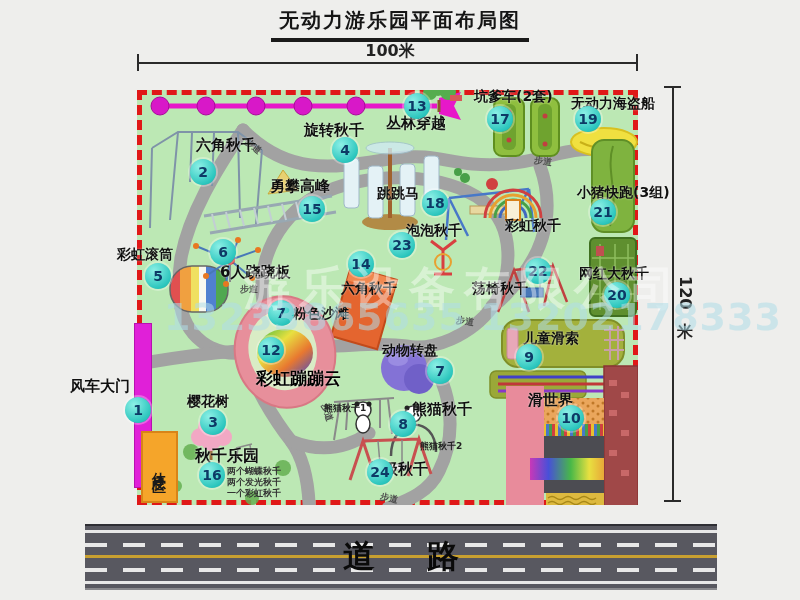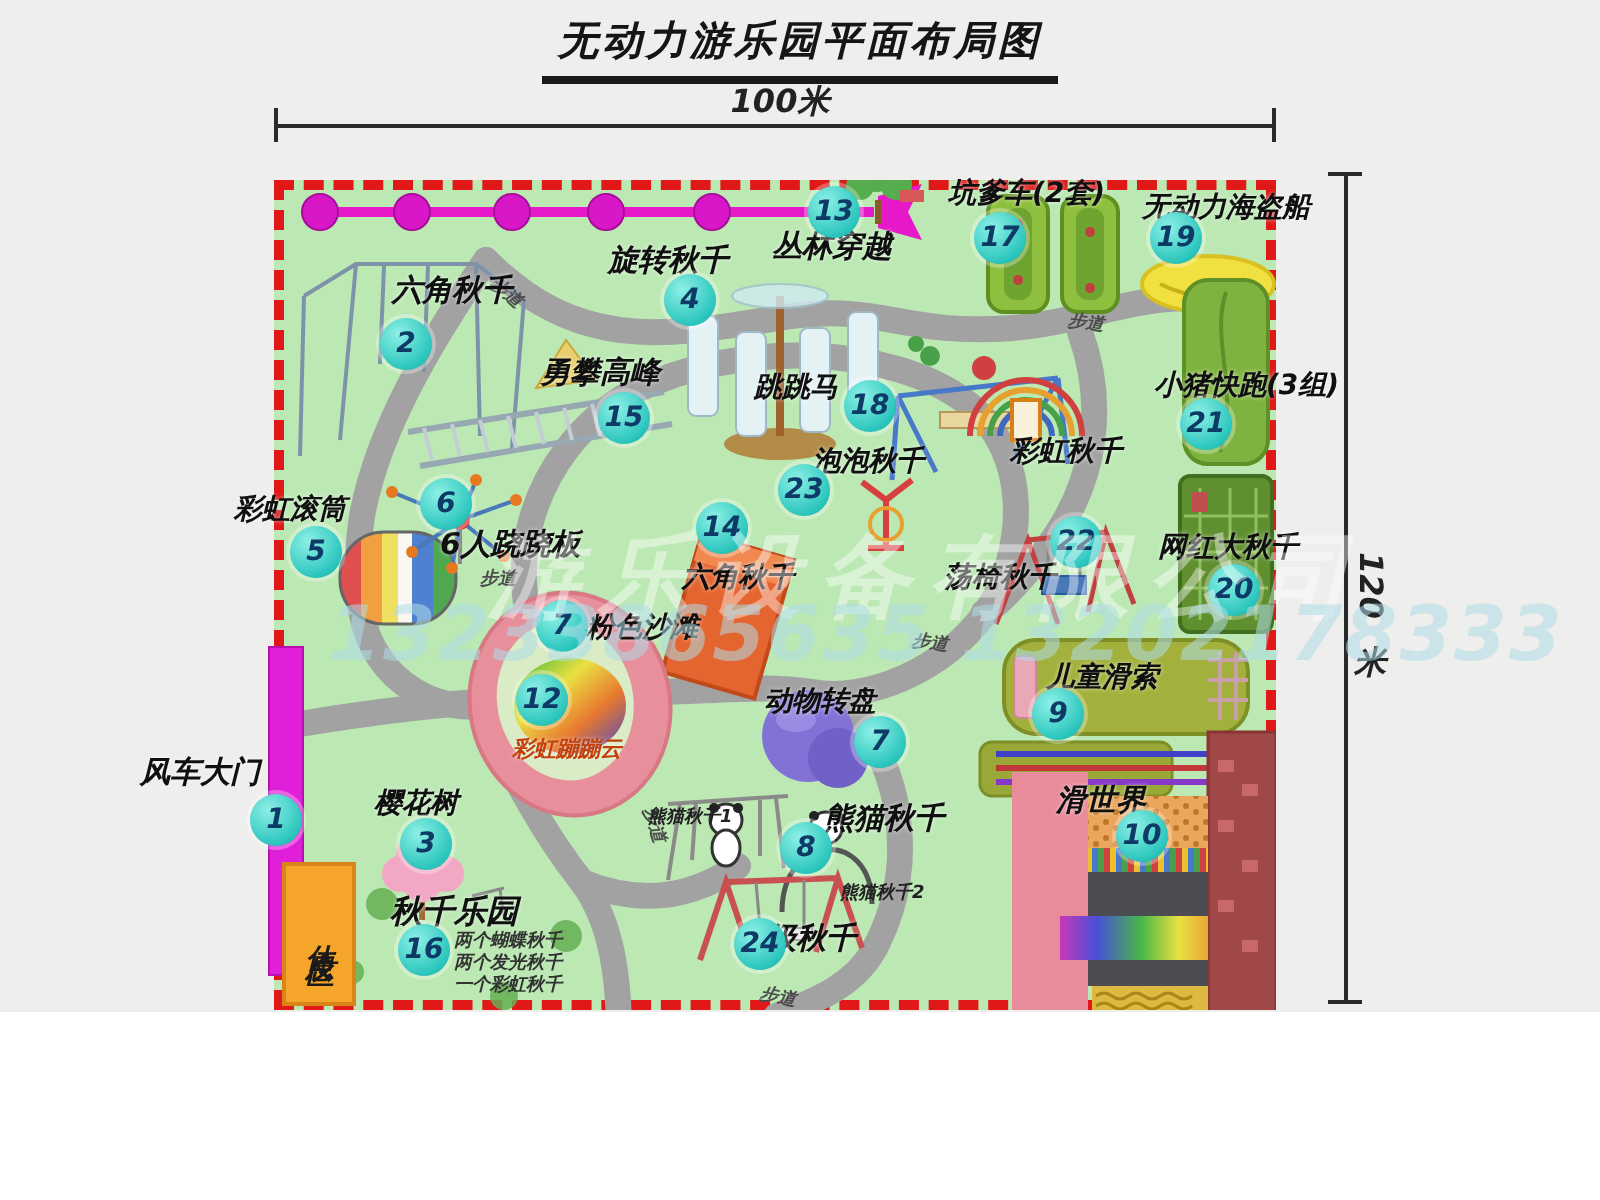--- a/index.html
+++ b/index.html
@@ -1,17 +1,17 @@
 <!DOCTYPE html>
 <html><head>
 <meta charset="utf-8">
 <style>
   html,body{margin:0;padding:0;}
   body{font-family:"DejaVu Sans","Liberation Sans",sans-serif;}
-  #stage{position:relative;width:800px;height:506px;background:#eeeeec;overflow:hidden;font-style:italic;}
+  #stage{position:relative;width:800px;height:600px;background:#eeeeec;overflow:hidden;}
   .abs{position:absolute;}
   #title{top:7px;left:50%;transform:translateX(-50%);font-size:20px;font-weight:bold;color:#151515;
          border-bottom:4px solid #1a1a1a;padding:0 8px 4px;white-space:nowrap;letter-spacing:2px;}
   .dim-label{font-size:16px;font-weight:bold;color:#222;}
   .dimline{background:#2a2a2a;}
   #park{left:137px;top:90px;width:501px;height:415px;background:#bce8b4;
         border:5px dashed #e01818;box-sizing:border-box;}
   #park-svg{left:137px;top:90px;}
   .badge{width:26px;height:26px;border-radius:50%;z-index:6;
          background:radial-gradient(circle at 35% 30%,#8df0e6,#2cc6be 70%,#17aaa2);
@@ -341,21 +341,21 @@
   <div class="abs lbl lbl15" style="left:196px;top:136px;">六角秋千</div>
   <div class="abs lbl" style="left:187px;top:393px;">樱花树</div>
   <div class="abs lbl lbl15" style="left:304px;top:121px;">旋转秋千</div>
   <div class="abs lbl" style="left:117px;top:246px;">彩虹滚筒</div>
   <div class="abs lbl lbl15" style="left:220px;top:263px;">6人跷跷板</div>
   <div class="abs lbl" style="left:382px;top:342px;">动物转盘</div>
   <div class="abs lbl lbl15" style="left:412px;top:400px;">熊猫秋千</div>
   <div class="abs lbl" style="left:523px;top:330px;">儿童滑索</div>
   <div class="abs lbl lbl15" style="left:528px;top:391px;">滑世界</div>
   <div class="abs lbl" style="left:293px;top:305px;">粉色沙滩</div>
-  <div class="abs lbl" style="left:256px;top:367px;font-size:11px;color:#c2410c;">彩虹蹦蹦云</div>
+  <div class="abs lbl" style="left:256px;top:367px;font-size:17px;color:#000000;">彩虹蹦蹦云</div>
   <div class="abs lbl lbl15" style="left:386px;top:114px;">丛林穿越</div>
   <div class="abs lbl" style="left:341px;top:280px;">六角秋千</div>
   <div class="abs lbl lbl15" style="left:270px;top:177px;">勇攀高峰</div>
   <div class="abs lbl" style="left:195px;top:446px;font-size:16px;">秋千乐园</div>
   <div class="abs lbl" style="left:474px;top:88px;">坑爹车(2套)</div>
   <div class="abs lbl" style="left:377px;top:185px;">跳跳马</div>
   <div class="abs lbl" style="left:571px;top:95px;">无动力海盗船</div>
   <div class="abs lbl" style="left:579px;top:265px;">网红大秋千</div>
   <div class="abs lbl" style="left:577px;top:184px;">小猪快跑(3组)</div>
   <div class="abs lbl" style="left:472px;top:280px;">荡椅秋千</div>

